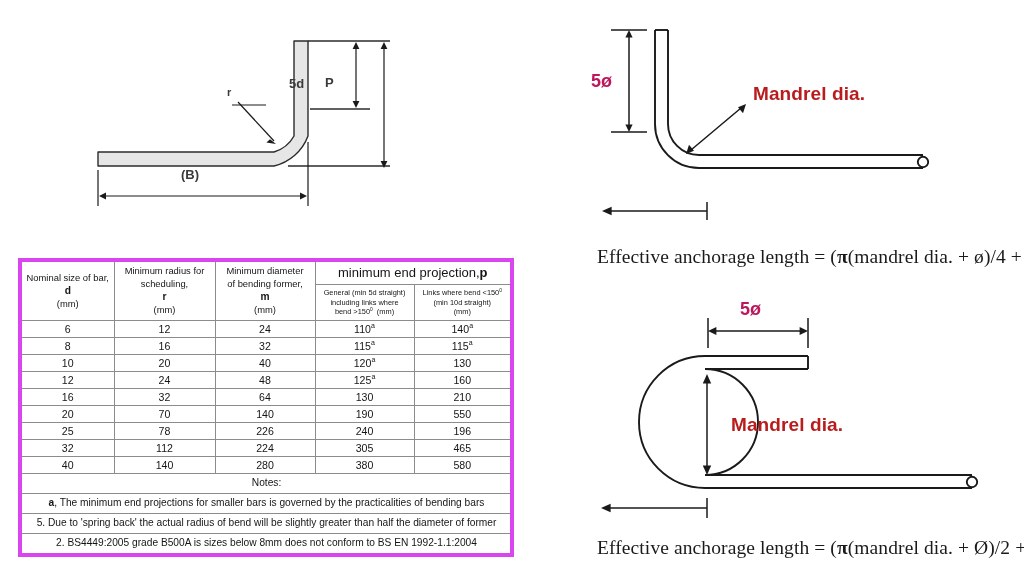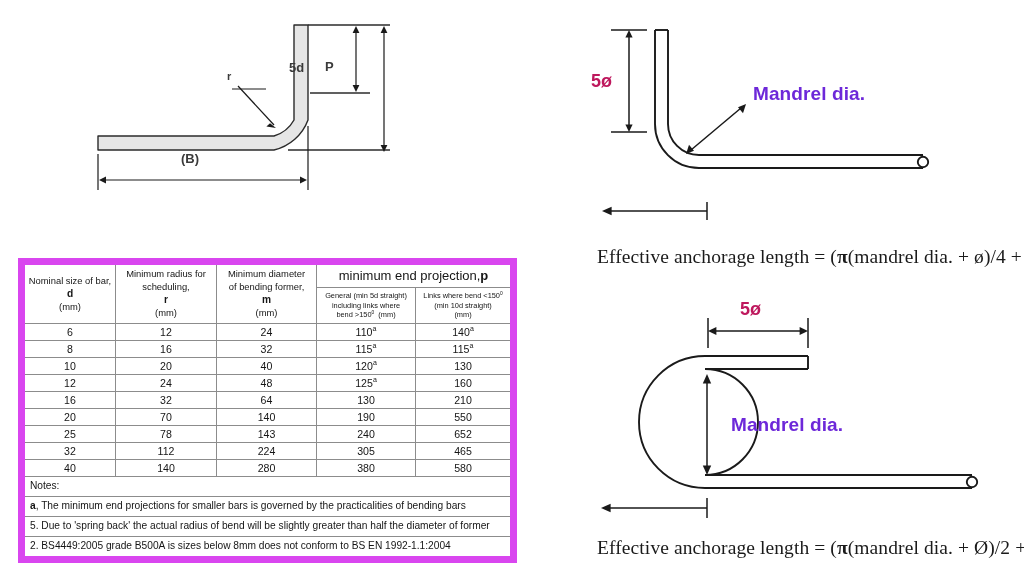--- a/index.html
+++ b/index.html
@@ -31,21 +31,21 @@
     color: #3a3a3a;
     white-space: nowrap;
     line-height: 1;
   }
   .dlabel.small { font-size: 11px; }
   .dlabel.mid   { font-size: 13px; }
   .dlabel.big   { font-size: 18px; font-weight: bold; color: #be185d; }
   .dlabel.mandrel {
     font-size: 19px;
     font-weight: bold;
-    color: #6d28d9;
+    color: #b91c1c;
     letter-spacing: .1px;
   }
 
   
   .formula {
     position: absolute;
     font-family: "Liberation Serif", serif;
     font-size: 19.5px;
     color: #1a1a1a;
     white-space: nowrap;
@@ -89,37 +89,37 @@
     padding: 3px 3px;
     margin-top: 12px;
   }
   .bartable .cell {
     font-size: 10.6px;
     height: 16px;
     line-height: 16px;
   }
   .bartable .note {
     font-size: 10.2px;
-    text-align: left;
+    text-align: center;
     padding: 2px 4px 3px 5px;
     height: 14px;
     line-height: 14px;
     white-space: nowrap;
   }
   sup { font-size: 66%; vertical-align: super; line-height: 0; }
 
   
-  .bartable { border: 7px solid #d946ef; }
+  .bartable { border: 4px solid #d946ef; }
 </style>
 </head>
 <body>
 
 <div class="canvas">
 
-  <div class="abs" style="left:60px; top:8px; width:360px; height:195px;">
+  <div class="abs" style="left:60px; top:24px; width:360px; height:195px;">
     <svg width="360" height="195" viewBox="0 0 360 195">
 
       <path d="M 38 128
                L 214 128
                A 34 34 0 0 0 234 112
                L 234 17
                L 248 17
                L 248 112
                A 48 48 0 0 1 214 142
                L 38 142 Z" fill="#e6e6e6" stroke="#2b2b2b" stroke-width="1.4" stroke-linejoin="round"></path>
@@ -321,23 +321,23 @@
       <tr>
         <td class="cell">20</td>
         <td class="cell">70</td>
         <td class="cell">140</td>
         <td class="cell"><span>190</span><sup></sup></td>
         <td class="cell"><span>550</span><sup></sup></td>
       </tr>
       <tr>
         <td class="cell">25</td>
         <td class="cell">78</td>
-        <td class="cell">143</td>
+        <td class="cell">226</td>
         <td class="cell"><span>240</span><sup></sup></td>
-        <td class="cell"><span>652</span><sup></sup></td>
+        <td class="cell"><span>196</span><sup></sup></td>
       </tr>
       <tr>
         <td class="cell">32</td>
         <td class="cell">112</td>
         <td class="cell">224</td>
         <td class="cell"><span>305</span><sup></sup></td>
         <td class="cell"><span>465</span><sup></sup></td>
       </tr>
       <tr>
         <td class="cell">40</td>

